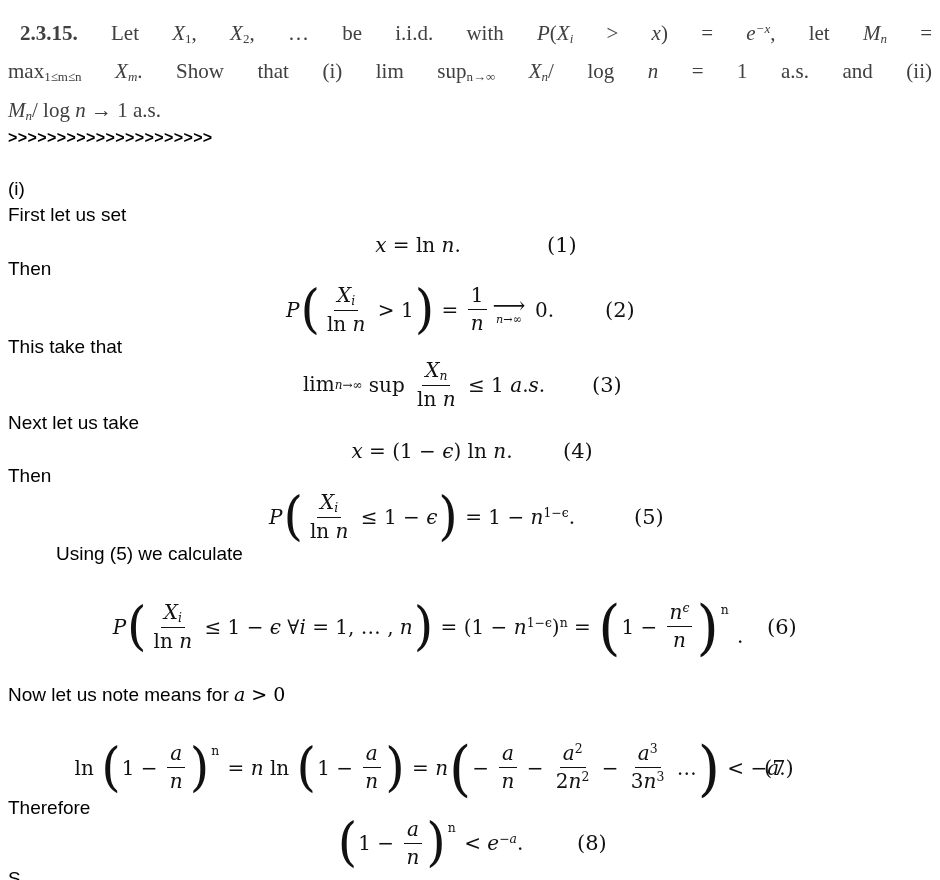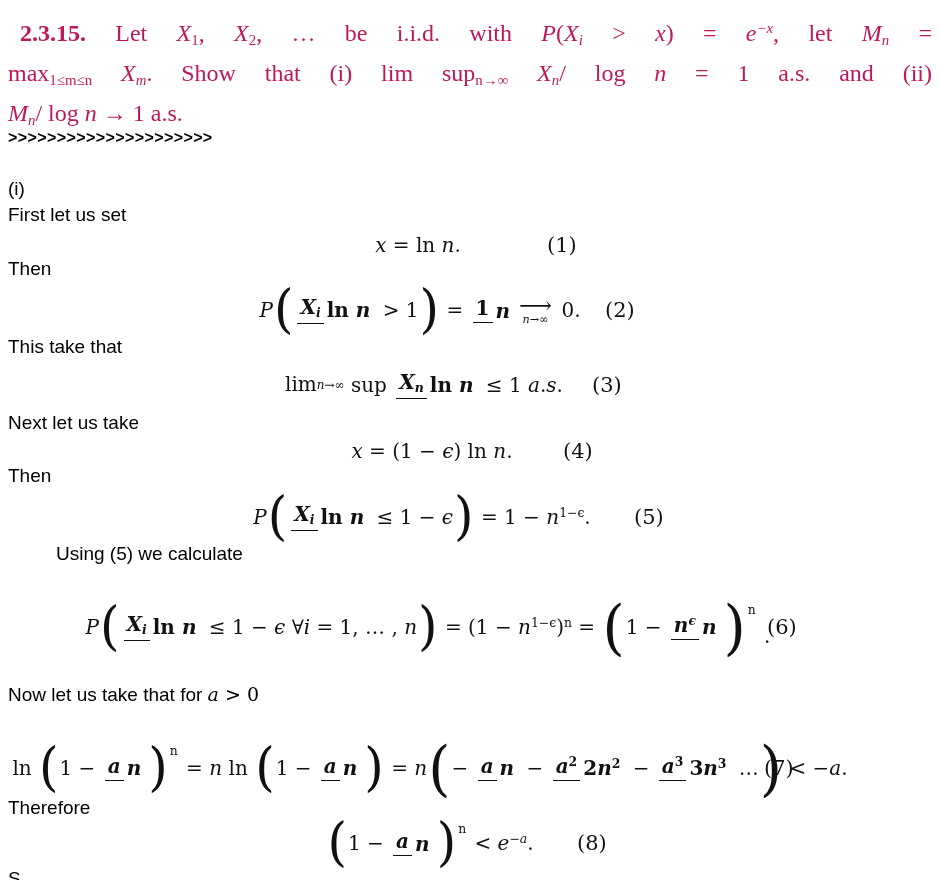--- a/index.html
+++ b/index.html
@@ -6,21 +6,21 @@
   html,body { background:#ffffff; }
   .page {
     position:relative; width:940px; height:880px;
     background:#ffffff; overflow:hidden; color:#111;
   }
 
   
   .problem {
     position:absolute; top:12px; left:8px; width:924px;
     font-family:"Liberation Serif", serif;
-    font-size:24px; color:#be185d;
+    font-size:21px; color:#404040;
   }
   .pline { line-height:33px; }
   .pl-just { text-align:justify; text-align-last:justify; }
   .pl-indent { padding-left:12px; }
 
   
   .b   { font-weight:700; }
   .i   { font-style:italic; }
   .r   { font-style:normal; }
   .sub { font-size:62%; vertical-align:-0.25em; }
@@ -51,22 +51,22 @@
     display:inline-flex; align-items:center;
     font-family:"DejaVu Serif", serif;
     font-size:20px; color:#111; font-style:normal;
   }
   .eq-content > span { white-space:pre; }
   .eq-num {
     position:absolute; top:50%; transform:translateY(-50%);
     font-family:"DejaVu Serif", serif; font-size:21px; color:#111;
   }
   .frac {
-    display:inline-flex; flex-direction:row; align-items:center;
-    text-align:center; margin:0 3px; line-height:1.15;font-weight:bold;
+    display:inline-flex; flex-direction:column; align-items:center;
+    text-align:center; margin:0 3px; line-height:1.15;
   }
   .frac .fn { display:block; padding:0 3px 2px; border-bottom:1.4px solid #111; white-space:pre; }
   .frac .fd { display:block; padding:2px 3px 0; white-space:pre; }
   .bp {
     font-family:"DejaVu Serif", serif; font-style:normal;
     font-size:250%; font-weight:400; line-height:0.95;
     display:inline-block; transform:scaleY(1.04); margin:0 1px;
   }
   .bp.t2 { font-size:285%; }
   .bsup { font-size:62%; align-self:flex-start; margin:2px 2px 0 1px; }
@@ -96,21 +96,21 @@
 
   <div class="sep">&gt;&gt;&gt;&gt;&gt;&gt;&gt;&gt;&gt;&gt;&gt;&gt;&gt;&gt;&gt;&gt;&gt;&gt;&gt;&gt;&gt;</div>
 
   <div class="lab" style="top:178px;">(i)</div>
   <div class="lab" style="top:204px;">First let us set</div>
   <div class="lab" style="top:258px;">Then</div>
   <div class="lab" style="top:336px;">This take that</div>
   <div class="lab" style="top:412px;">Next let us take</div>
   <div class="lab" style="top:465px;">Then</div>
   <div class="lab" style="top:543px;margin-left:48px;">Using (5) we calculate</div>
-  <div class="lab" style="top:683px;"><span class="r">Now let us take that for </span><span class="m">a</span><span class="mr"> &gt; 0</span></div>
+  <div class="lab" style="top:683px;"><span class="r">Now let us note means for </span><span class="m">a</span><span class="mr"> &gt; 0</span></div>
   <div class="lab" style="top:797px;">Therefore</div>
 
   <div class="eq-row" style="top:229px;height:32px;">
     <span class="eq-content" style="transform:translateX(-52px);">
       <span><span class="i">x</span><span class="r"> = ln </span><span class="i">n</span><span class="r">.</span></span>
     </span>
     <span class="eq-num" style="left:547px;">(1)</span>
   </div>
 
   <div class="eq-row" style="top:281px;height:58px;">

